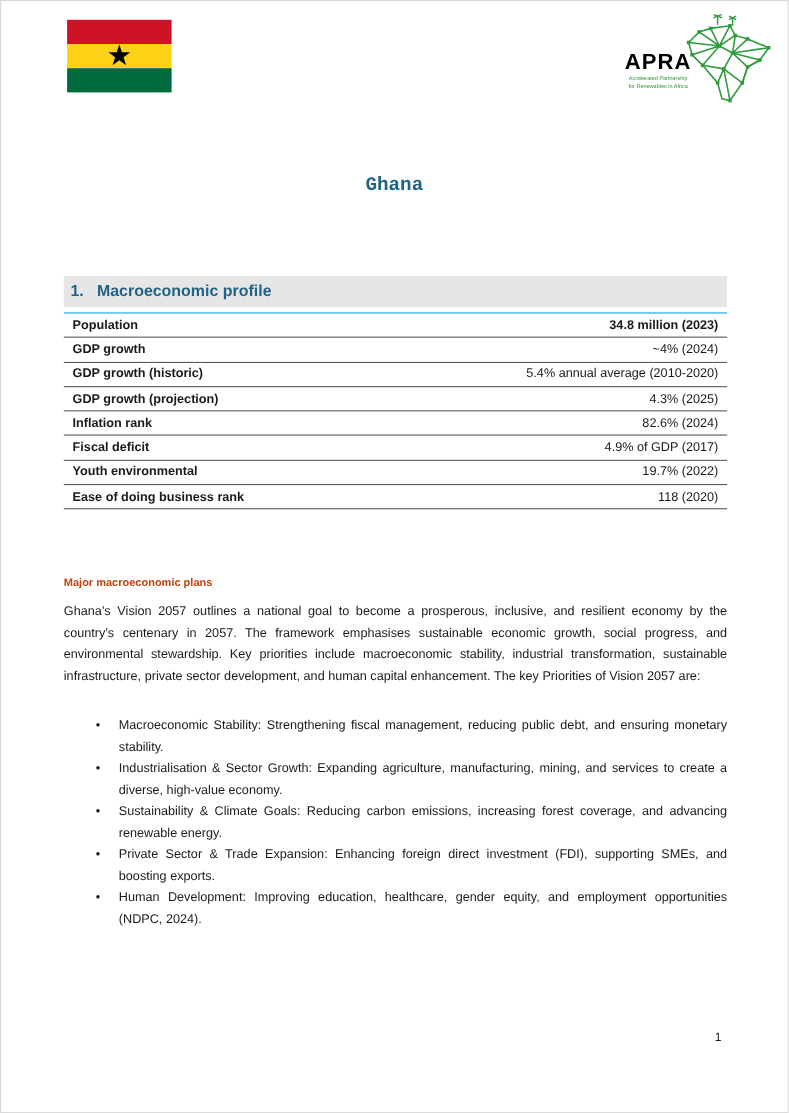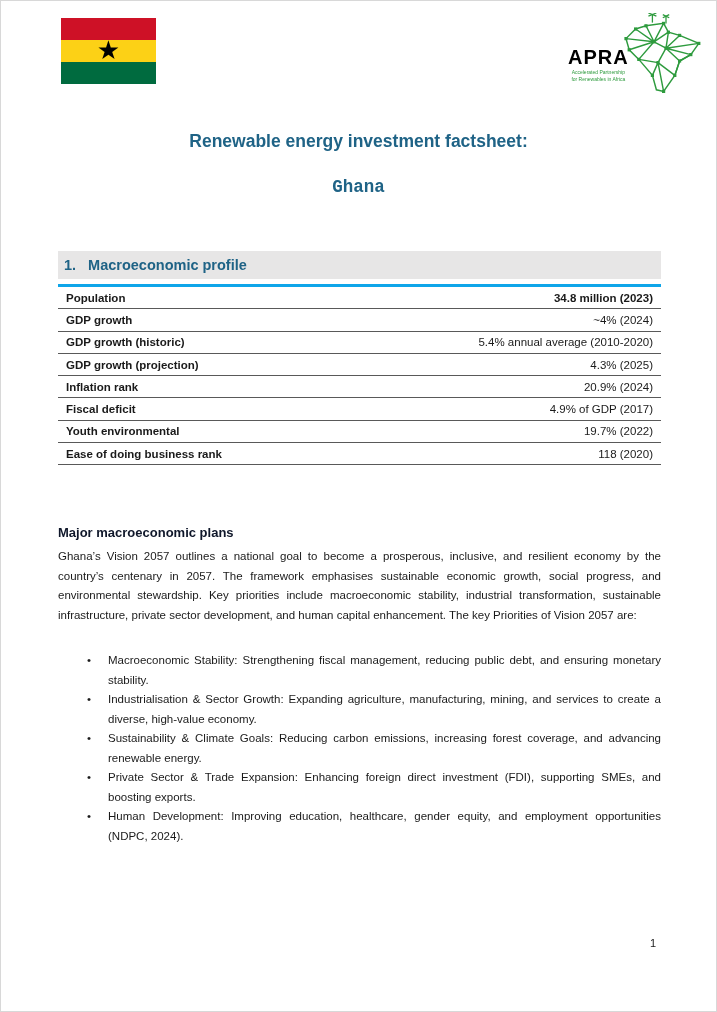--- a/index.html
+++ b/index.html
@@ -58,35 +58,35 @@
     position: absolute; left: 57px; top: 250px; width: 603px; height: 28px;
     background: #E7E6E6;
     display: flex; align-items: center;
     color: #1F6386; font-size: 14.5px; font-weight: 700;
     padding-left: 6px;
   }
   .section-bar .sec-num { margin-right: 12px; }
   
   .ma-table {
     position: absolute; left: 57px; top: 283px; width: 603px;
-    border-top: 3px solid #0ea5e9;
+    border-top: 1px solid #0ea5e9;
     font-size: 11.5px; color: #1a1a1a;
   }
   .trow {
     height: 22.3px;
     border-bottom: 1px solid #595959;
     display: flex; align-items: center; justify-content: space-between;
   }
   .trow .tlabel { font-weight: 700; padding-left: 8px; }
   .trow .tvalue { padding-right: 8px; }
   .trow.value-bold .tvalue { font-weight: 700; }
   
   .plans-heading {
     position: absolute; left: 57px; top: 524px; width: 603px;
-    color: #0f172a; font-size: 13px; font-weight: 700;
+    color: #c2410c; font-size: 10px; font-weight: 700;
   }
   .plans-paragraph {
     position: absolute; left: 57px; top: 546px; width: 603px;
     font-size: 11.5px; line-height: 19.5px; color: #1a1a1a;
     text-align: justify;
   }
   .plans-bullets {
     position: absolute; left: 57px; top: 650px; width: 603px;
     list-style: none;
     font-size: 11.5px; line-height: 19.5px; color: #1a1a1a;
@@ -157,21 +157,20 @@
         <rect x="3" y="30" width="4" height="4"></rect>
           <rect x="15" y="18" width="4" height="4"></rect>
         <rect x="38" y="34" width="4" height="4"></rect>
           <rect x="53" y="42" width="4" height="4"></rect>
         <rect x="43" y="60" width="4" height="4"></rect>
       </g>
     </svg>
   </div>
 
   <div class="doc-title">
-    <div class="line1">Renewable energy investment factsheet:</div>
     <div class="line2">Ghana</div>
   </div>
 
   <div class="section-bar">
     <span class="sec-num">1.</span>
     <span>Macroeconomic profile</span>
   </div>
 
   <div class="ma-table">
     <div class="trow value-bold">
@@ -185,21 +184,21 @@
     <div class="trow">
       <span class="tlabel">GDP growth (historic)</span>
       <span class="tvalue">5.4% annual average (2010-2020)</span>
     </div>
     <div class="trow">
       <span class="tlabel">GDP growth (projection)</span>
       <span class="tvalue">4.3% (2025)</span>
     </div>
     <div class="trow">
       <span class="tlabel">Inflation rank</span>
-      <span class="tvalue">20.9% (2024)</span>
+      <span class="tvalue">82.6% (2024)</span>
     </div>
     <div class="trow">
       <span class="tlabel">Fiscal deficit</span>
       <span class="tvalue">4.9% of GDP (2017)</span>
     </div>
     <div class="trow">
       <span class="tlabel">Youth environmental</span>
       <span class="tvalue">19.7% (2022)</span>
     </div>
     <div class="trow">

